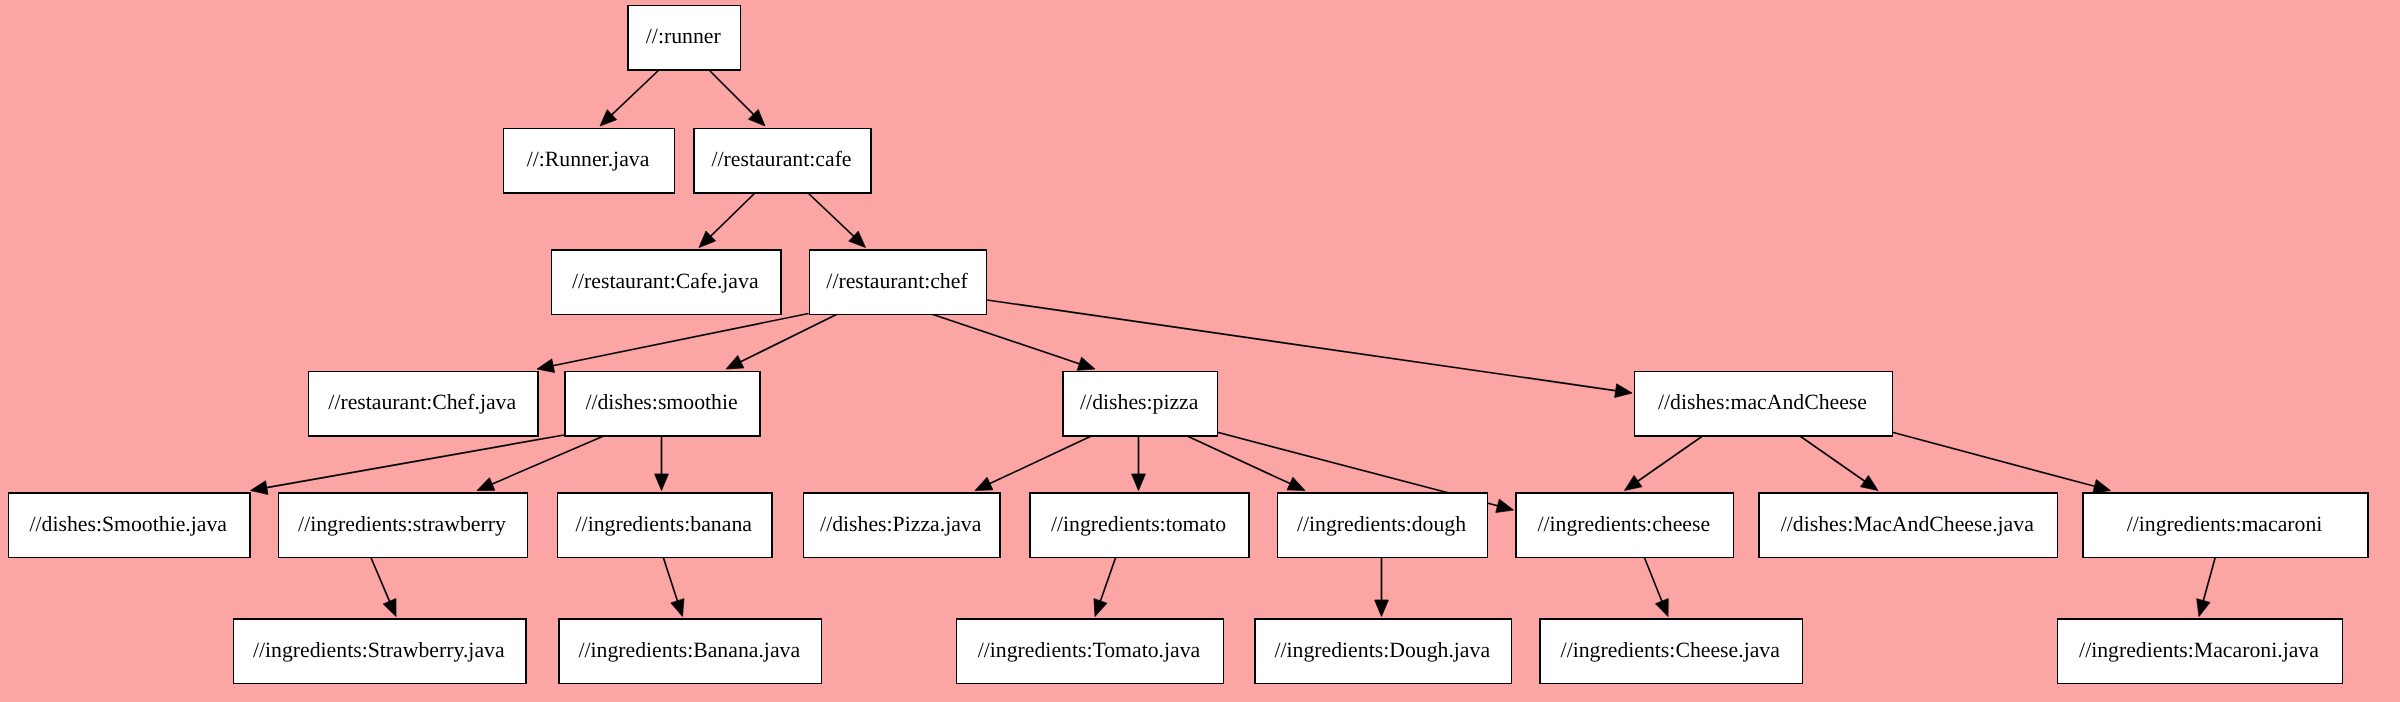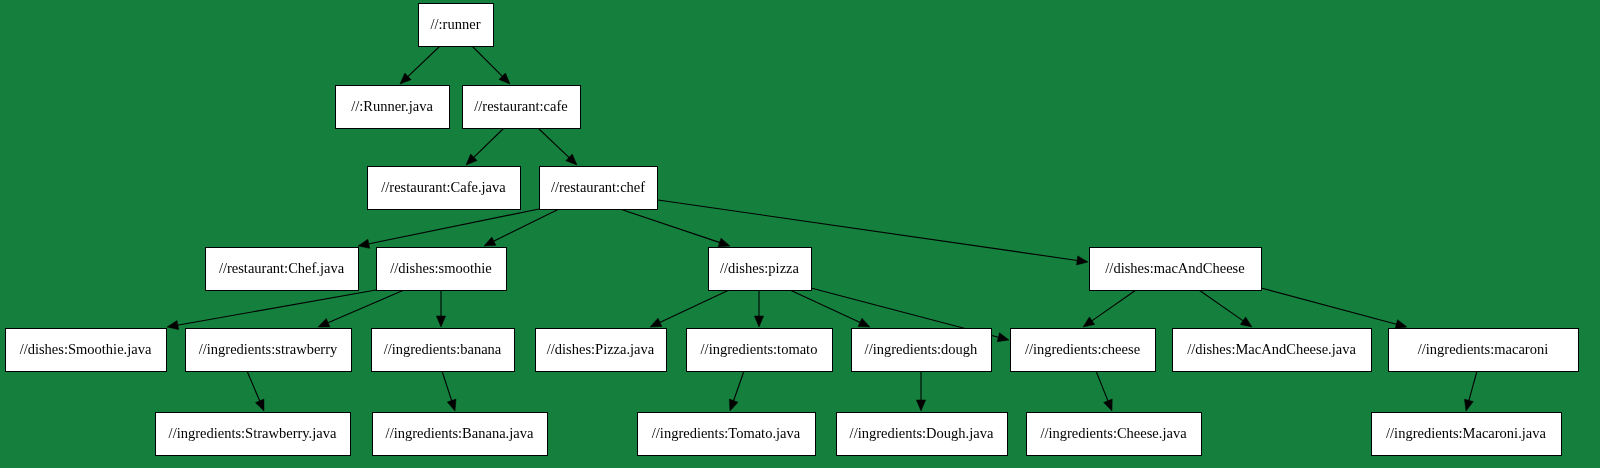--- a/index.html
+++ b/index.html
@@ -4,21 +4,21 @@
 <style>
   html, body {
     margin: 0;
     padding: 0;
     background: #ffffff;
   }
   #graph-root {
     position: relative;
     width: 1600px;
     height: 468px;
-    background: #15803d;
+    background: #fca5a5;
     font-family: "Liberation Serif", "DejaVu Serif", serif;
     overflow: hidden;
   }
   #graph-svg {
     position: absolute;
     left: 0;
     top: 0;
     width: 1600px;
     height: 468px;
     display: block;

